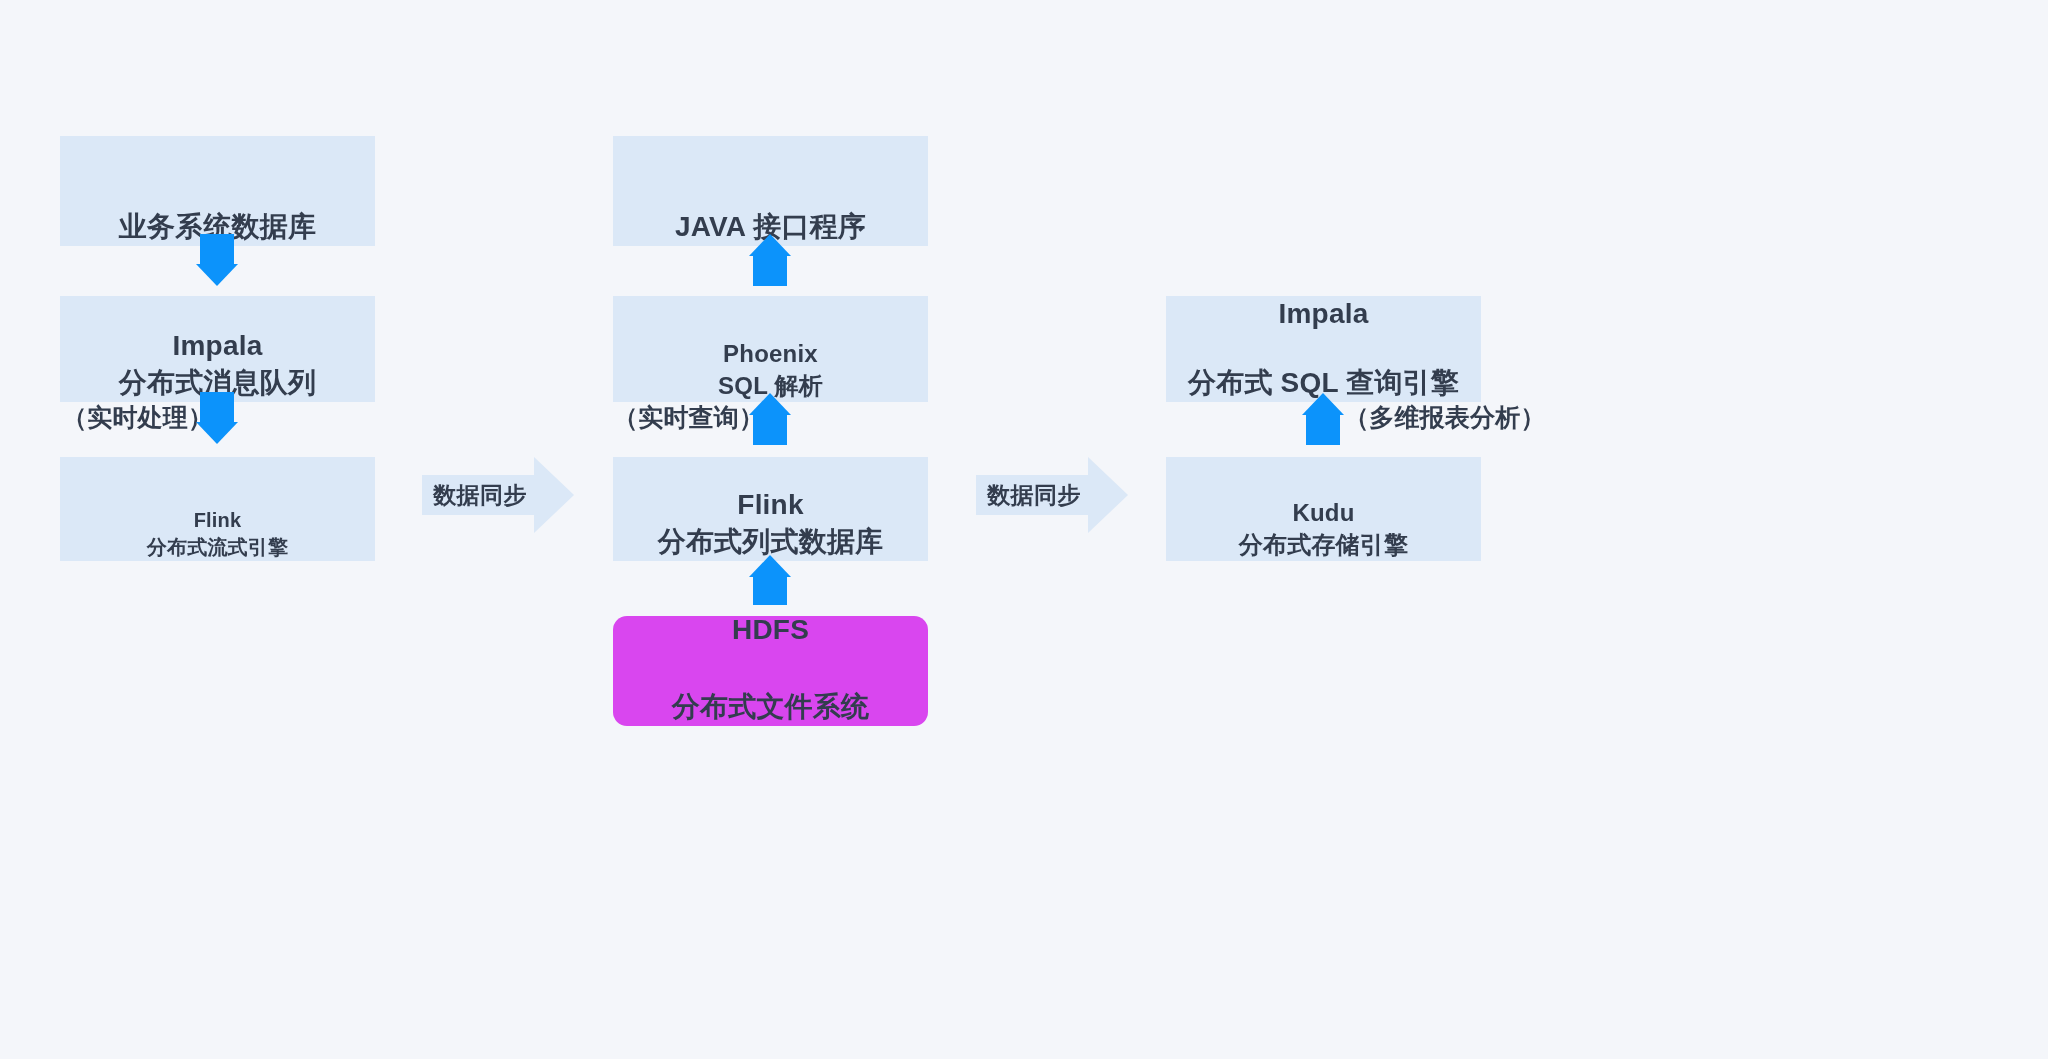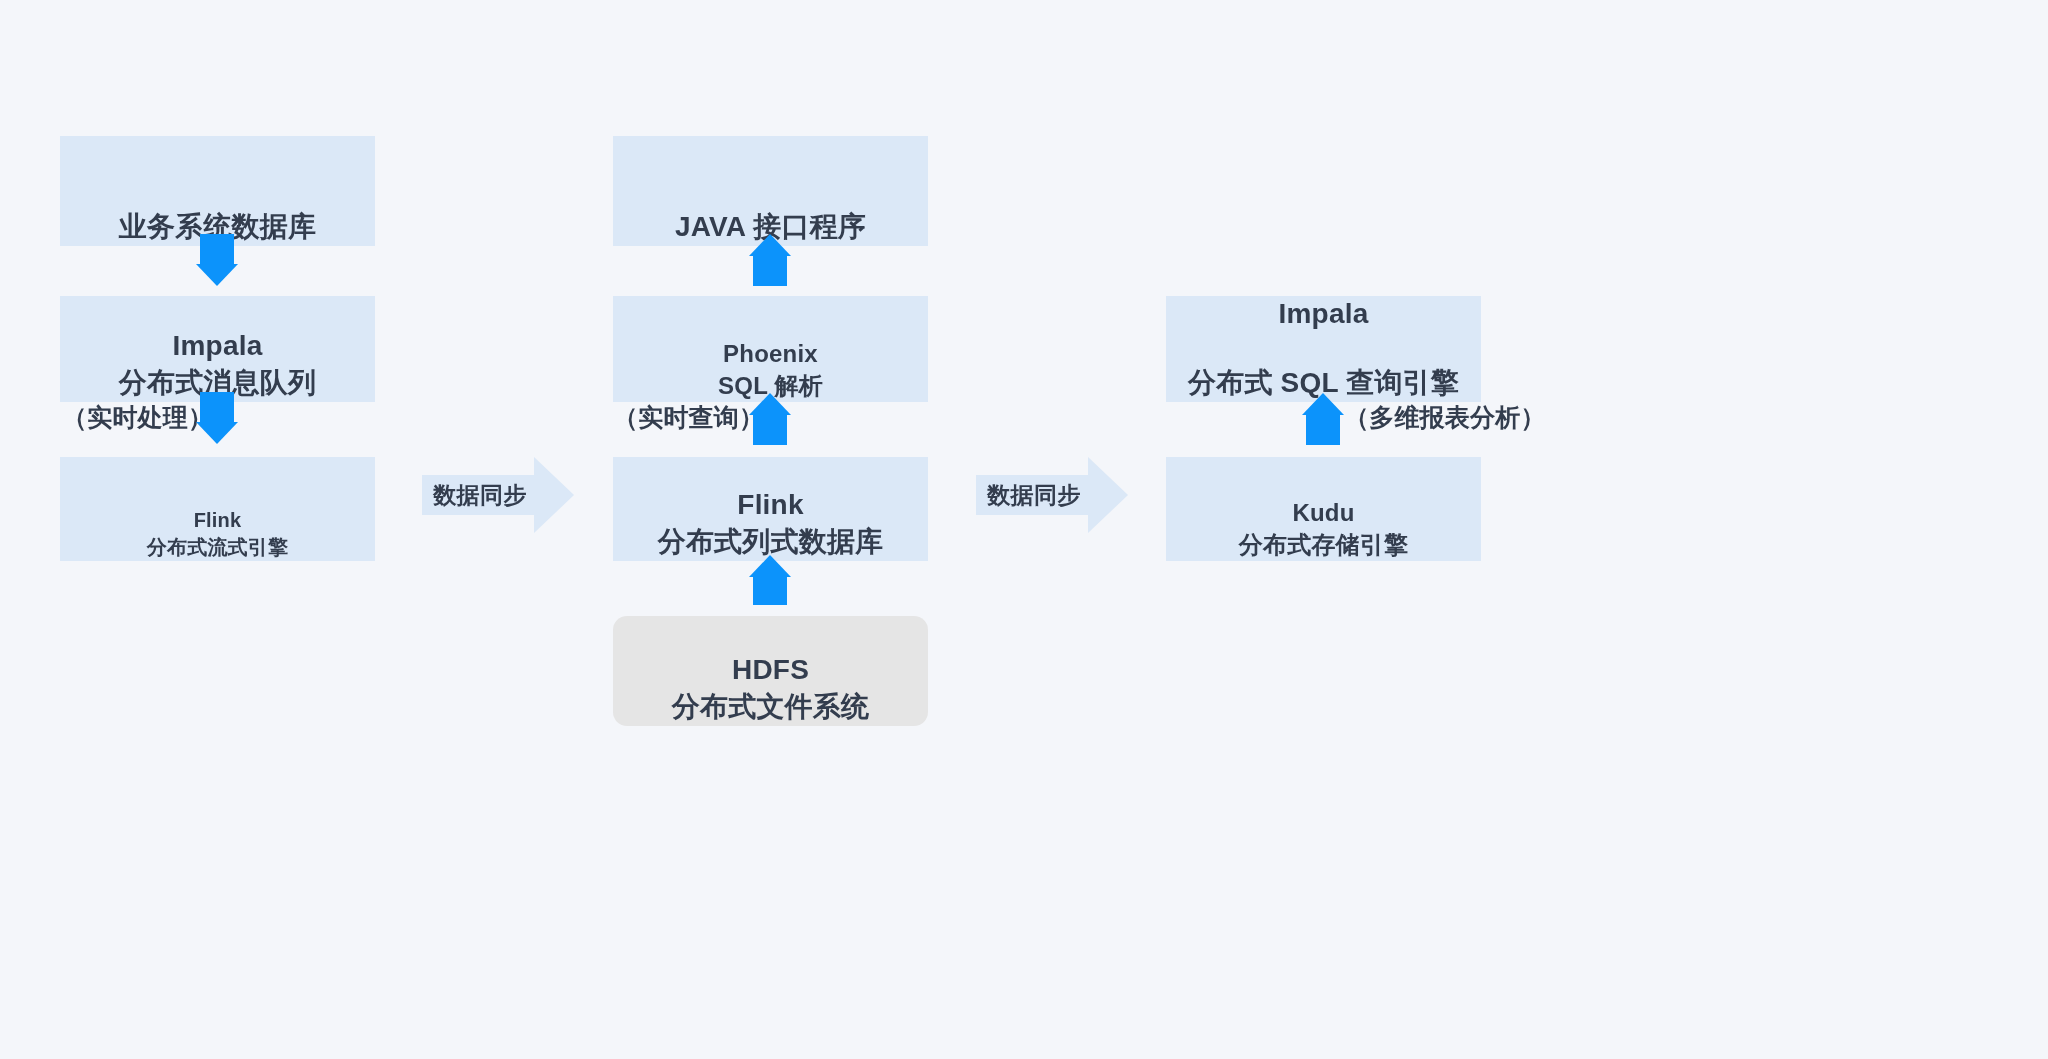--- a/index.html
+++ b/index.html
@@ -29,22 +29,23 @@
     justify-content: flex-end;
     background: #dbe8f7;
     color: #333d4e;
     font-weight: bold;
     line-height: 1.34;
     text-align: center;
     letter-spacing: 0.2px;
     margin-top: 14px;
   }
   .node.grey {
-    background: #e5e5e5;
+    background: #d946ef;
     border-radius: 14px;
+    gap: 40px;
   }
   .node .ln {
     display: block;
     white-space: nowrap;
   }
 
   
   .varrow {
     position: absolute;
     background: #0c93fb;

